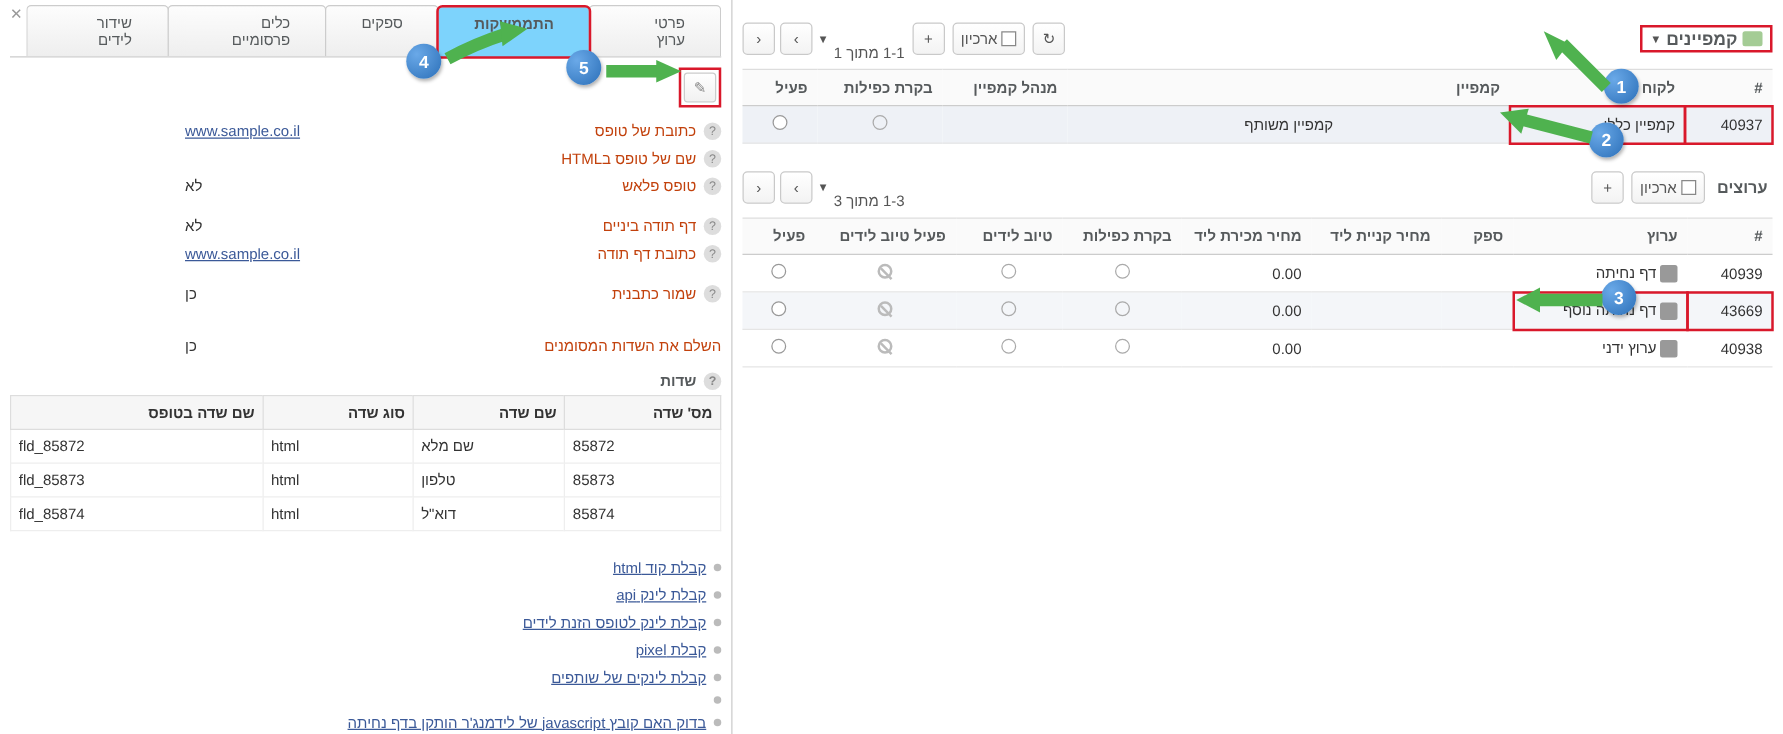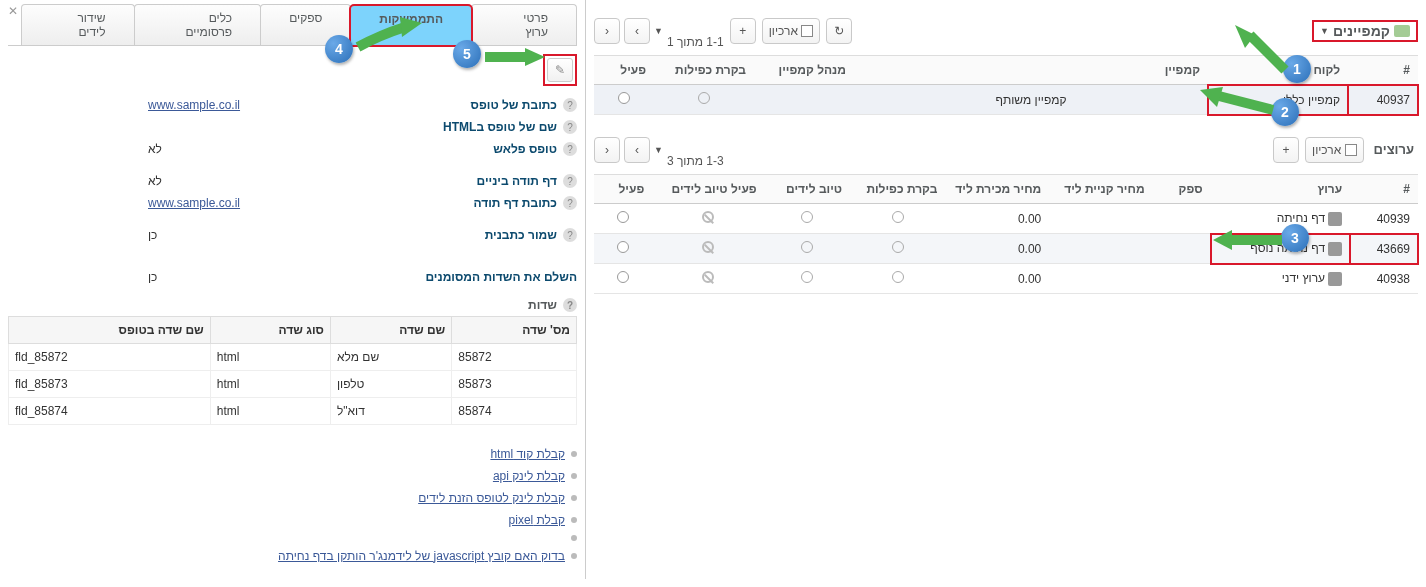--- a/index.html
+++ b/index.html
@@ -40,21 +40,21 @@
 .tab { border: 1px solid #ccc; border-bottom: none; background: linear-gradient(#fdfdfd,#eee); padding: 6px 28px; font-size: 12px; color: #565a5c; margin-left: -1px; cursor: pointer; border-radius: 4px 4px 0 0; }
 .tab.active { background: #7dd3fc; font-weight: bold; position: relative; top: 1px; }
 .tab.redbox2 { outline: 2px solid #d9182b; outline-offset: -1px; }
 .tab-close { color: #999; font-size: 12px; margin-right: 4px; cursor: pointer; }
 
 .pencil-row { display: flex; margin-bottom: 8px; }
 .pencil-box { border: 2px solid #d9182b; padding: 2px; }
 .pencil-btn { border: 1px solid #ccc; background: linear-gradient(#fff,#f1f1f1); width: 26px; height: 24px; border-radius: 3px; display: inline-flex; align-items: center; justify-content: center; color: #888; font-size: 12px; cursor: pointer; }
 
 .field-row { display: flex; align-items: center; padding: 4px 0; gap: 6px; }
-.field-label { font-weight: bold; font-size: 12px; color: #0c4a6e; }
+.field-label { font-weight: normal; font-size: 12px; color: #c2410c; }
 .help { width: 14px; height: 14px; border-radius: 50%; background: #ddd; color: #888; font-size: 10px; display: inline-flex; align-items: center; justify-content: center; }
 .field-val { font-size: 12px; color: #333; margin-right: auto; padding-left: 140px; }
 .field-val.link { color: #3b5998; text-decoration: underline; cursor: pointer; }
 .sec-head { font-weight: bold; font-size: 12px; color: #565a5c; margin: 10px 0 4px; display: flex; align-items: center; gap: 6px; }
 
 table.fields { width: 100%; border-collapse: collapse; }
 table.fields th { background: #f6f6f6; border: 1px solid #ddd; padding: 6px; font-size: 12px; font-weight: bold; text-align: right; }
 table.fields td { border: 1px solid #eee; padding: 6px; font-size: 12px; text-align: left; }
 
 .link-row { display: flex; align-items: center; gap: 6px; padding: 4px 0; }
@@ -282,20 +282,24 @@
     <div class="link-row">
         <span class="bullet"></span>
         <span class="link-a">קבלת לינק לטופס הזנת לידים</span>
       </div>
     <div class="link-row">
         <span class="bullet"></span>
         <span class="link-a">קבלת pixel</span>
       </div>
     <div class="link-row">
         <span class="bullet"></span>
+        <span class="link-a">קבלת לינקים של שותפים</span>
+      </div>
+    <div class="link-row">
+        <span class="bullet"></span>
       </div>
     <div class="link-row">
         <span class="bullet"></span>
         <span class="link-a">בדוק האם קובץ javascript של לידמנג'ר הותקן בדף נחיתה</span>
       </div>
     <div class="link-row"></div>
   </div>
 </div>
 
 <div class="annot" style="top:55px; left:1283px">

